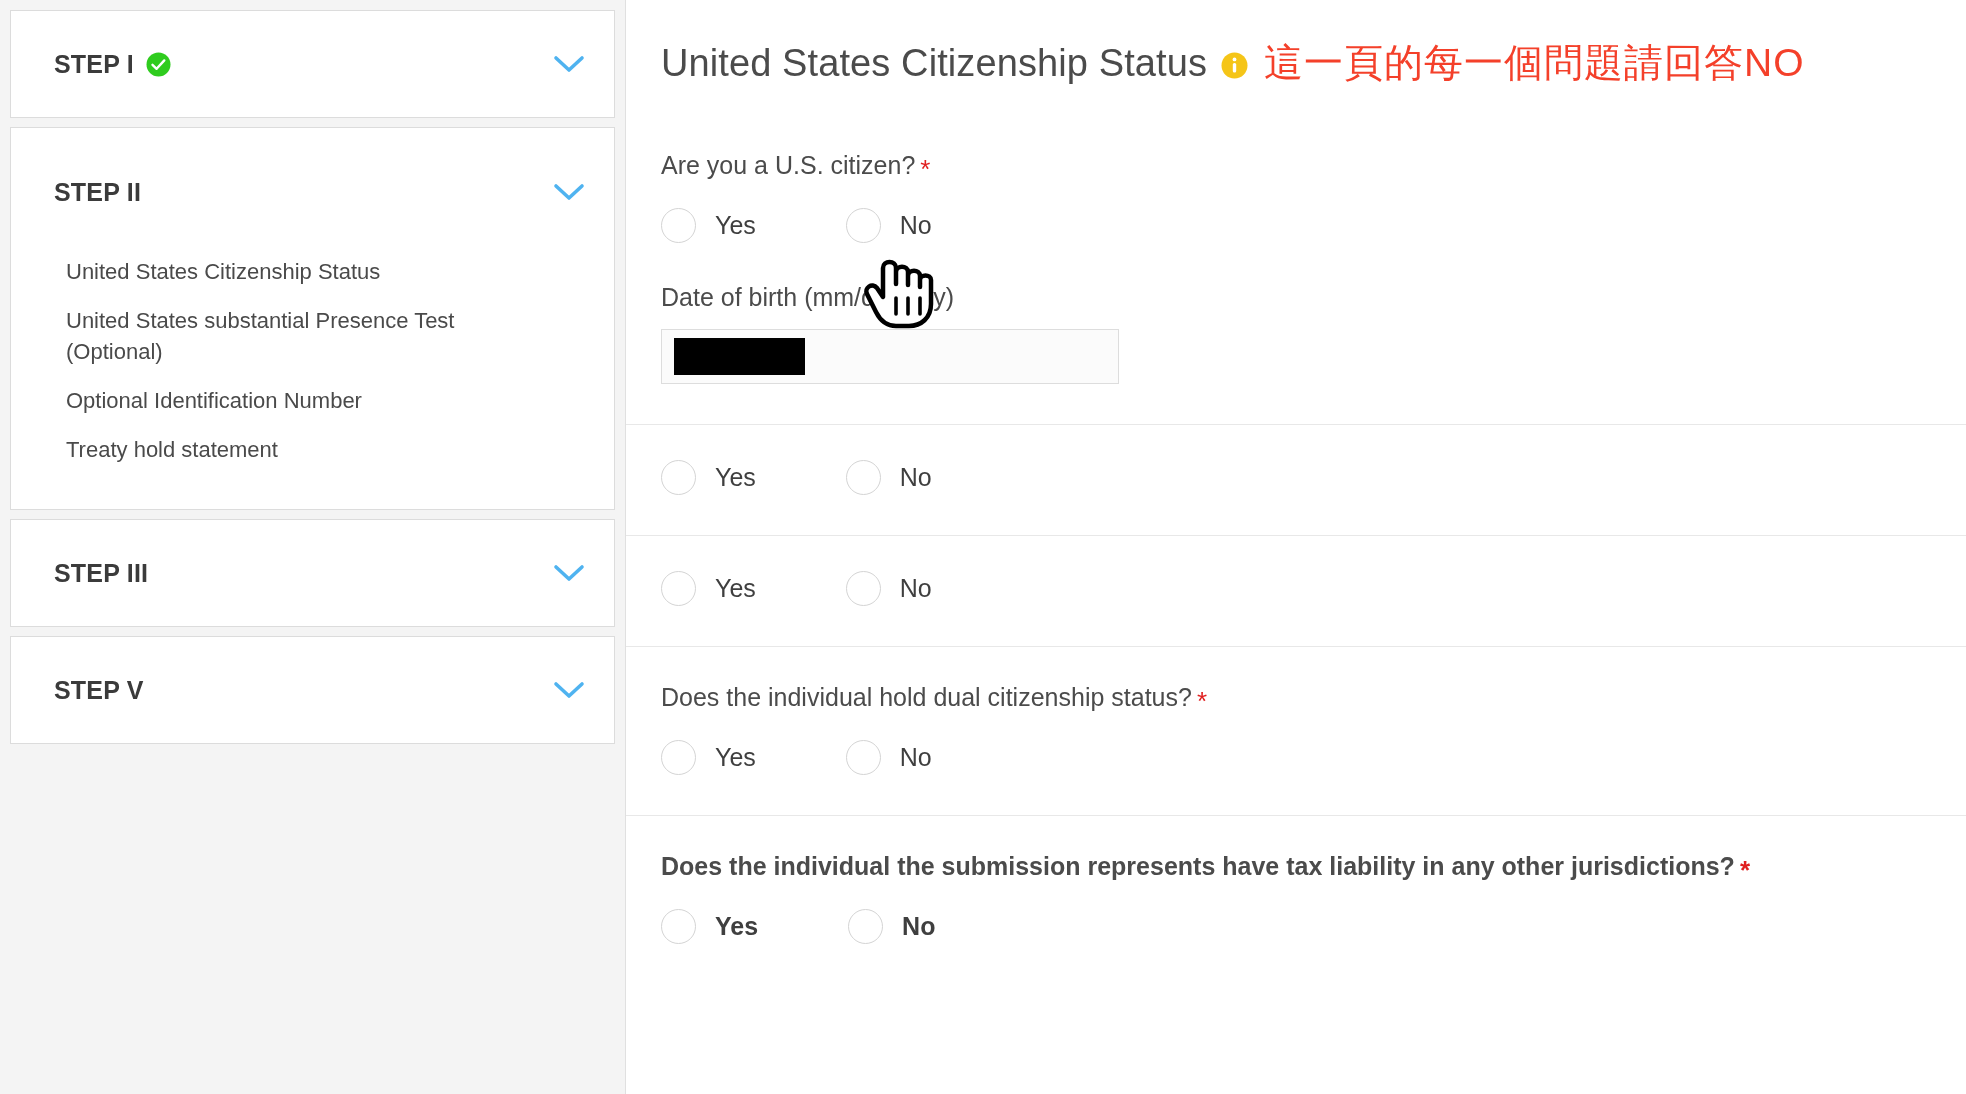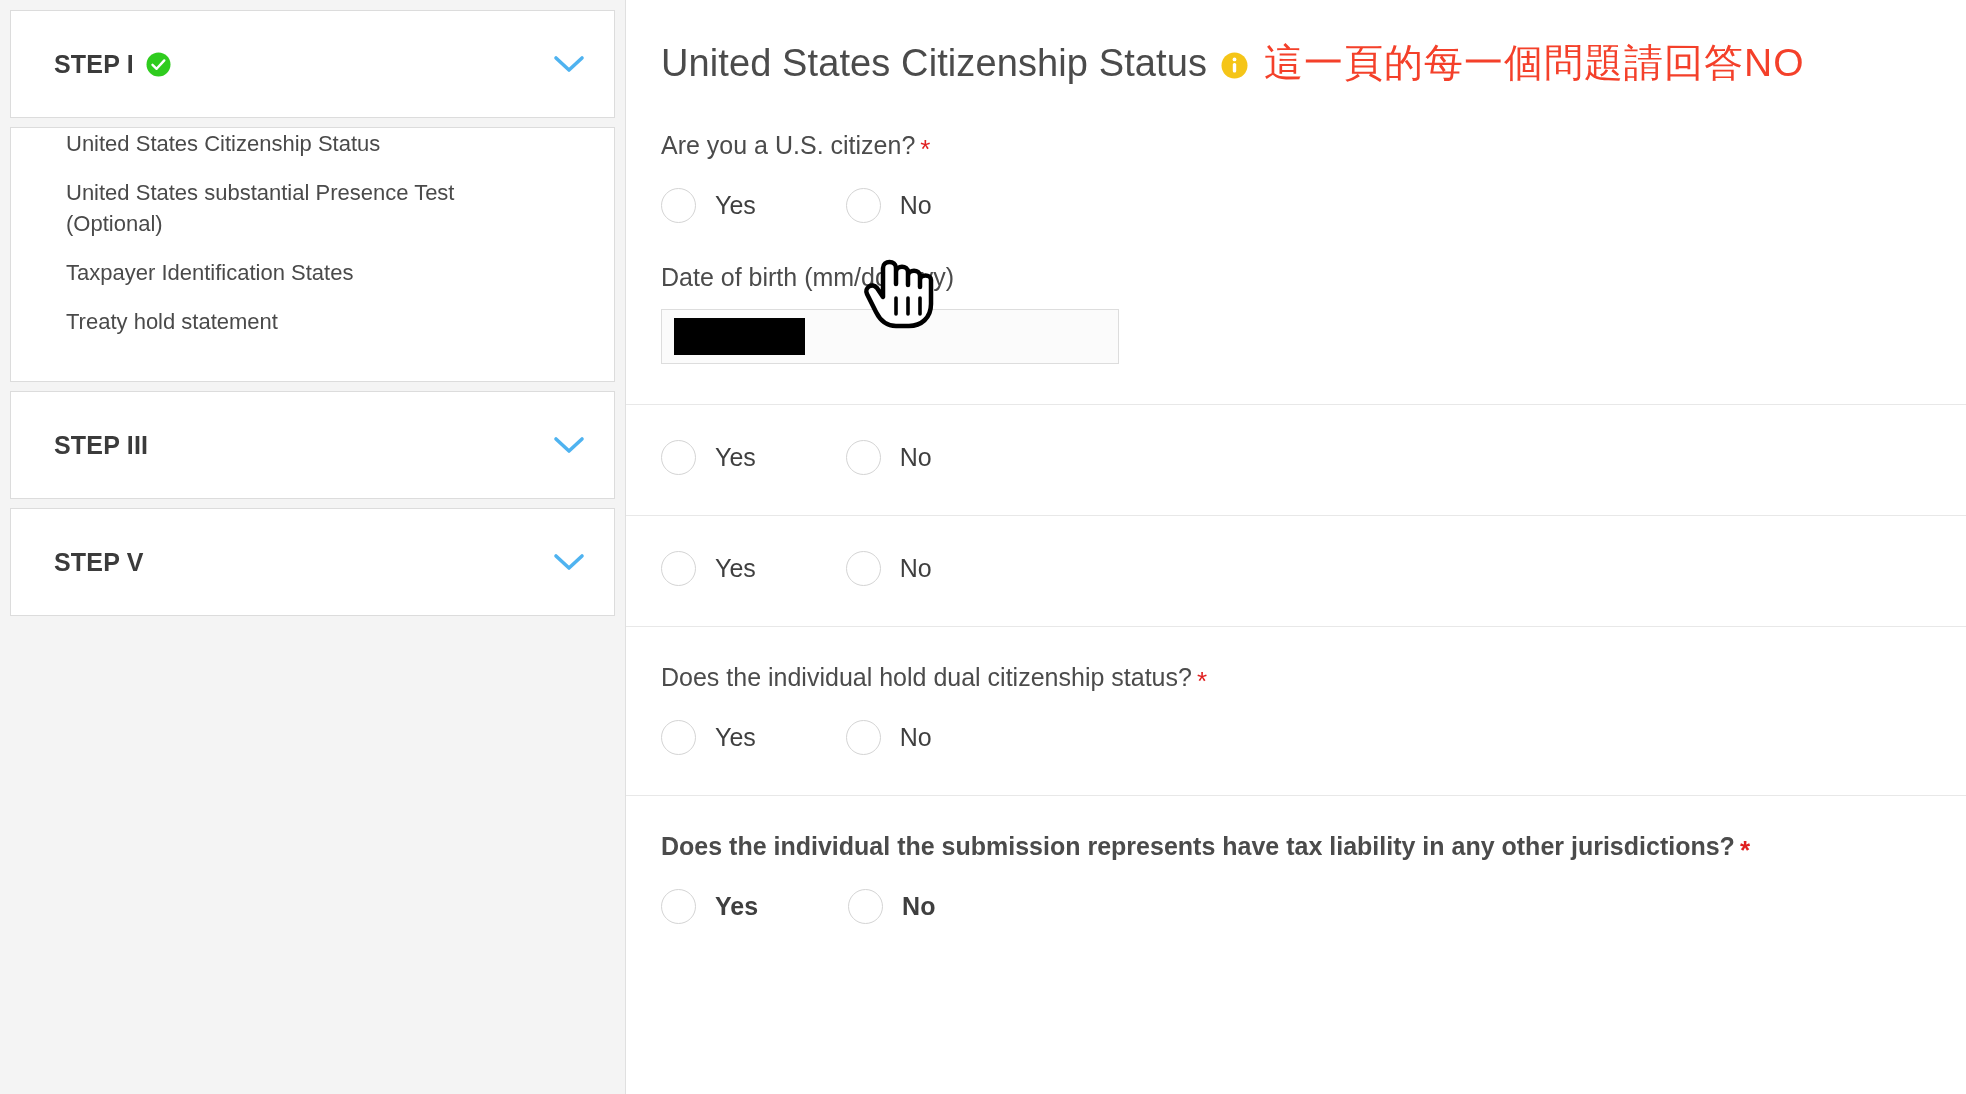--- a/index.html
+++ b/index.html
@@ -262,24 +262,34 @@
         </div>
         <span class="chevron">
           <svg width="34" height="22" viewBox="0 0 34 22">
             <path d="M4 5 L17 17 L30 5" stroke="#4fb3f0" stroke-width="3.6" fill="none" stroke-linecap="round" stroke-linejoin="round"></path>
           </svg>
         </span>
       </div>
     </div>
 
     <div class="step-card">
+      <div class="step-header tall">
+        <div class="step-title-wrap">
+          <span class="step-title">STEP II</span>
+        </div>
+        <span class="chevron">
+          <svg width="34" height="22" viewBox="0 0 34 22">
+            <path d="M4 5 L17 17 L30 5" stroke="#4fb3f0" stroke-width="3.6" fill="none" stroke-linecap="round" stroke-linejoin="round"></path>
+          </svg>
+        </span>
+      </div>
       <div class="sub-items">
         <div class="sub-item">United States Citizenship Status</div>
         <div class="sub-item">United States substantial Presence Test (Optional)</div>
-        <div class="sub-item">Taxpayer Identification States</div>
+        <div class="sub-item">Optional Identification Number</div>
         <div class="sub-item">Treaty hold statement</div>
       </div>
     </div>
 
     <div class="step-card">
       <div class="step-header">
         <div class="step-title-wrap">
           <span class="step-title">STEP III</span>
         </div>
         <span class="chevron">
@@ -314,21 +324,21 @@
         <span class="info-icon">
           <svg width="27" height="27" viewBox="0 0 27 27">
             <circle cx="13.5" cy="13.5" r="13" fill="#f5c518"></circle>
             <circle cx="13.5" cy="7.4" r="1.9" fill="#ffffff"></circle>
             <rect x="11.8" y="11" width="3.4" height="9.6" rx="1.5" fill="#ffffff"></rect>
           </svg>
         </span>
         <span class="annotation">這一頁的每一個問題請回答NO</span>
       </div>
 
-      <div class="question-block" style="margin-top:40px;">
+      <div class="question-block" style="margin-top:60px;">
         <div>
           <span class="q-text">Are you a U.S. citizen?</span><span class="req-star">*</span>
         </div>
         <div class="radio-row">
           <label class="radio-opt">
             <span class="radio-circle"></span>
             <span class="radio-label">Yes</span>
           </label>
           <span class="gap-between-opts"></span>
           <label class="radio-opt">

